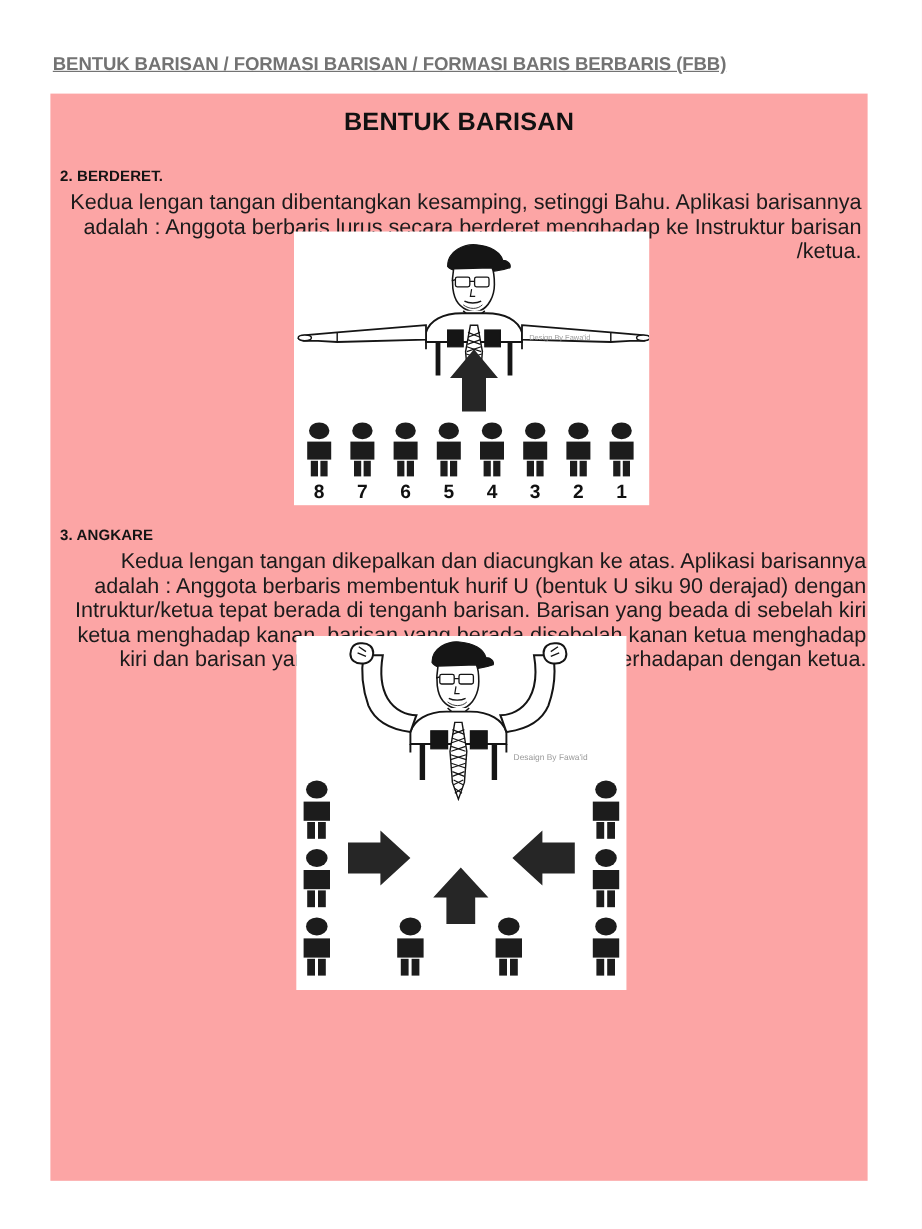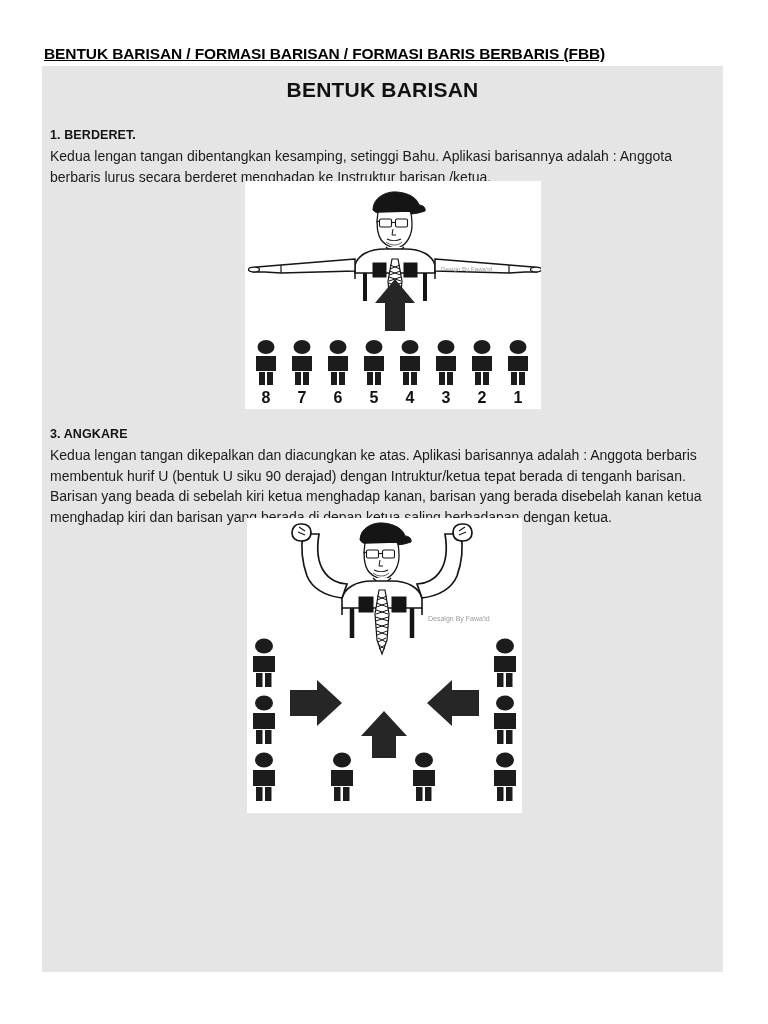--- a/index.html
+++ b/index.html
@@ -23,35 +23,35 @@
     background: #ffffff;
   }
 
   
   .doc-link {
     position: absolute;
     left: 44px;
     top: 44px;
     font-size: 15.5px;
     font-weight: bold;
-    color: #000000;
+    color: #737373;
     text-decoration: underline;
     letter-spacing: -0.1px;
     white-space: nowrap;
     line-height: 20px;
   }
 
   
   .panel {
     position: absolute;
     left: 42px;
-    top: 66px;
+    top: 78px;
     width: 681px;
     height: 906px;
-    background: #e5e5e5;
+    background: #fca5a5;
   }
 
   .doc-title {
     position: absolute;
     left: 0;
     top: 12px;
     width: 681px;
     text-align: center;
     font-size: 21px;
     font-weight: bold;
@@ -62,24 +62,24 @@
   .section-heading {
     position: absolute;
     font-size: 12.5px;
     font-weight: bold;
     color: #141414;
     letter-spacing: 0.1px;
   }
 
   .body-text {
     position: absolute;
-    font-size: 14px;
+    font-size: 18px;
     color: #1b1b1b;
     line-height: 20.5px;
-    text-align: left;
+    text-align: right;
   }
 
   
   .figure {
     position: absolute;
     background: #ffffff;
     overflow: hidden;
   }
   .figure svg { display: block; }
 
@@ -92,21 +92,21 @@
 <body>
 
 <div id="page">
 
   <a class="doc-link" href="#">BENTUK BARISAN / FORMASI BARISAN / FORMASI BARIS BERBARIS (FBB)</a>
 
   <div class="panel">
 
     <div class="doc-title">BENTUK BARISAN</div>
 
-    <div class="section-heading" style="left:8px; top:62px;">1. BERDERET.</div>
+    <div class="section-heading" style="left:8px; top:62px;">2. BERDERET.</div>
 
     <div class="body-text" style="left:8px; top:80px; width:668px;">Kedua lengan tangan dibentangkan kesamping, setinggi Bahu. Aplikasi barisannya adalah : Anggota berbaris lurus secara berderet menghadap ke Instruktur barisan /ketua.</div>
 
     <div class="figure" style="left:203px; top:115px; width:296px; height:228px;">
       <svg width="296" height="228" viewBox="0 0 296 228">
         <rect x="0" y="0" width="296" height="228" fill="#ffffff"></rect>
 
         <g stroke="#111111" fill="#ffffff">
 
           <path d="M128,29 C128,16 142,10 152,11 C164,12 172,17 174,24

